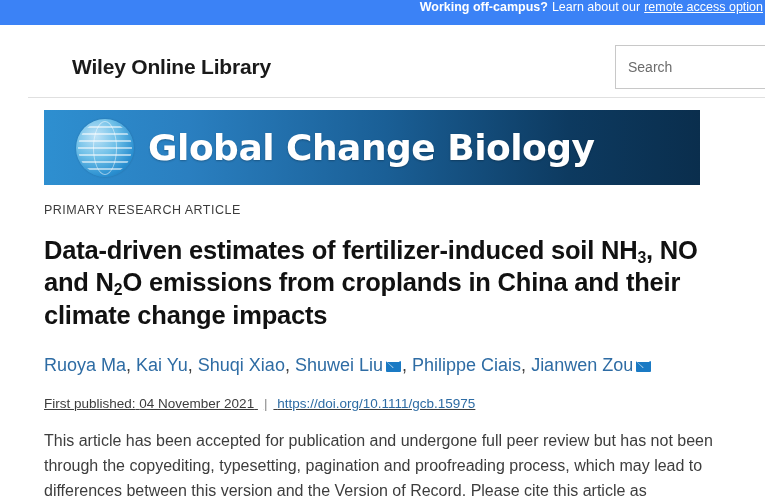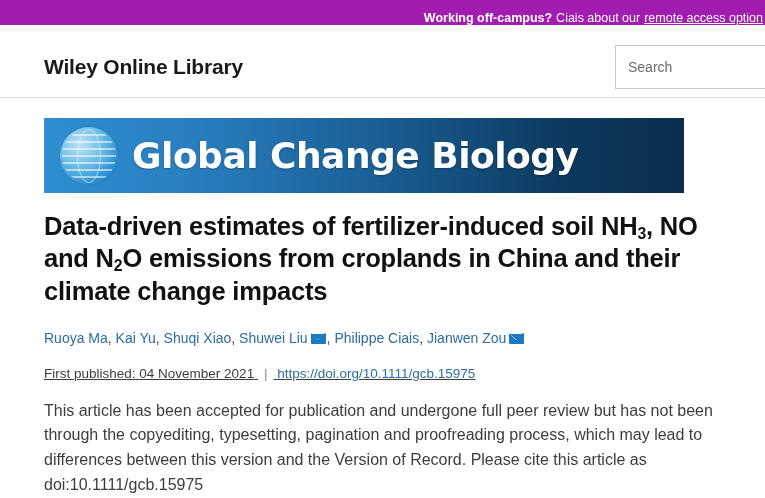--- a/index.html
+++ b/index.html
@@ -10,25 +10,25 @@
     width: 765px;
     height: 498px;
     background: #ffffff;
     font-family: "Liberation Sans", sans-serif;
     overflow: hidden;
     position: relative;
   }
 
   
   .offcampus-bar {
-    background: #a21caf;
+    background: #3b82f6;
     color: #ffffff;
     height: 25px;
     display: flex;
-    align-items: flex-end;
+    align-items: flex-start;
     justify-content: flex-end;
     padding-right: 0px;
     font-size: 12.5px;
   }
   .offcampus-inner {
     display: flex;
     align-items: baseline;
     gap: 4px;
     padding-right: 2px;
     white-space: nowrap;
@@ -42,20 +42,21 @@
 
   
   .site-header {
     height: 73px;
     border-bottom: 1px solid #e0e0e0;
     display: flex;
     align-items: center;
     justify-content: space-between;
     padding: 12px 0 0 44px;
     box-sizing: border-box;
+    margin-left: 28px;
   }
   .brand {
     font-size: 21px;
     font-weight: bold;
     color: #1a1a1a;
     letter-spacing: -0.2px;
   }
   .search-wrap {
     margin-right: -10px;
   }
@@ -74,28 +75,29 @@
   }
   .search-input::placeholder {
     color: #6b6b6b;
   }
 
   
   .content {
     padding: 0 44px;
   }
   .journal-banner {
-    margin-top: 20px;
+    margin-top: 12px;
     height: 75px;
     width: 640px;
     background: linear-gradient(90deg, #2e8fd0 0%, #2a7fc0 22%, #1a5f96 52%, #0d3a60 80%, #0a2e4d 100%);
     display: flex;
     align-items: center;
     position: relative;
     overflow: hidden;
+    padding-left: 16px;
   }
   .globe {
     width: 58px;
     height: 58px;
     margin-left: 16px;
     border-radius: 50%;
     background: radial-gradient(circle at 34% 30%, #bfe3f7 0%, #6fc0e8 38%, #2a8fd0 72%, #1668a8 100%);
     position: relative;
     flex: none;
     box-shadow: 0 0 2px rgba(0,0,0,0.2);
@@ -153,21 +155,21 @@
   }
   .article-title sub {
     font-size: 0.62em;
     vertical-align: baseline;
     position: relative;
     bottom: -0.25em;
   }
 
   .authors {
     margin-top: 20px;
-    font-size: 14px;
+    font-size: 18px;
     color: #3d3d3d;
     line-height: 1.6;
   }
   .author-link {
     color: #2e6ca4;
     text-decoration: none;
   }
   .envelope {
     display: inline-block;
     width: 15px;
@@ -219,39 +221,40 @@
     color: #3d3d3d;
     max-width: 690px;
   }
 </style>
 </head>
 <body>
 
 <div class="offcampus-bar">
   <div class="offcampus-inner">
     <span class="offcampus-strong">Working off-campus?</span>
-    <span>Ciais about our</span>
+    <span>Learn about our</span>
     <a class="offcampus-link" href="#">remote access option</a>
   </div>
 </div>
 
 <div class="site-header">
   <div class="brand">Wiley Online Library</div>
   <div class="search-wrap">
     <input class="search-input" type="text" placeholder="Search" style="">
   </div>
 </div>
 
 <div class="content">
 
   <div class="journal-banner">
     <div class="globe"></div>
     <div class="journal-title">Global Change Biology</div>
   </div>
 
+  <div class="article-type">PRIMARY RESEARCH ARTICLE</div>
 
   <h1 class="article-title"><span>Data-driven estimates of fertilizer-induced soil NH</span><sub>3</sub><span>, NO and N</span><sub>2</sub><span>O emissions from croplands in China and their climate change impacts</span></h1>
 
   <div class="authors">
     <a class="author-link" href="#">Ruoya Ma</a><span>,</span>
     <a class="author-link" href="#">Kai Yu</a><span>,</span>
     <a class="author-link" href="#">Shuqi Xiao</a><span>,</span>
     <a class="author-link" href="#">Shuwei Liu</a><span class="envelope"></span><span>,</span>
     <a class="author-link" href="#">Philippe Ciais</a><span>,</span>
     <a class="author-link" href="#">Jianwen Zou</a><span class="envelope"></span>

